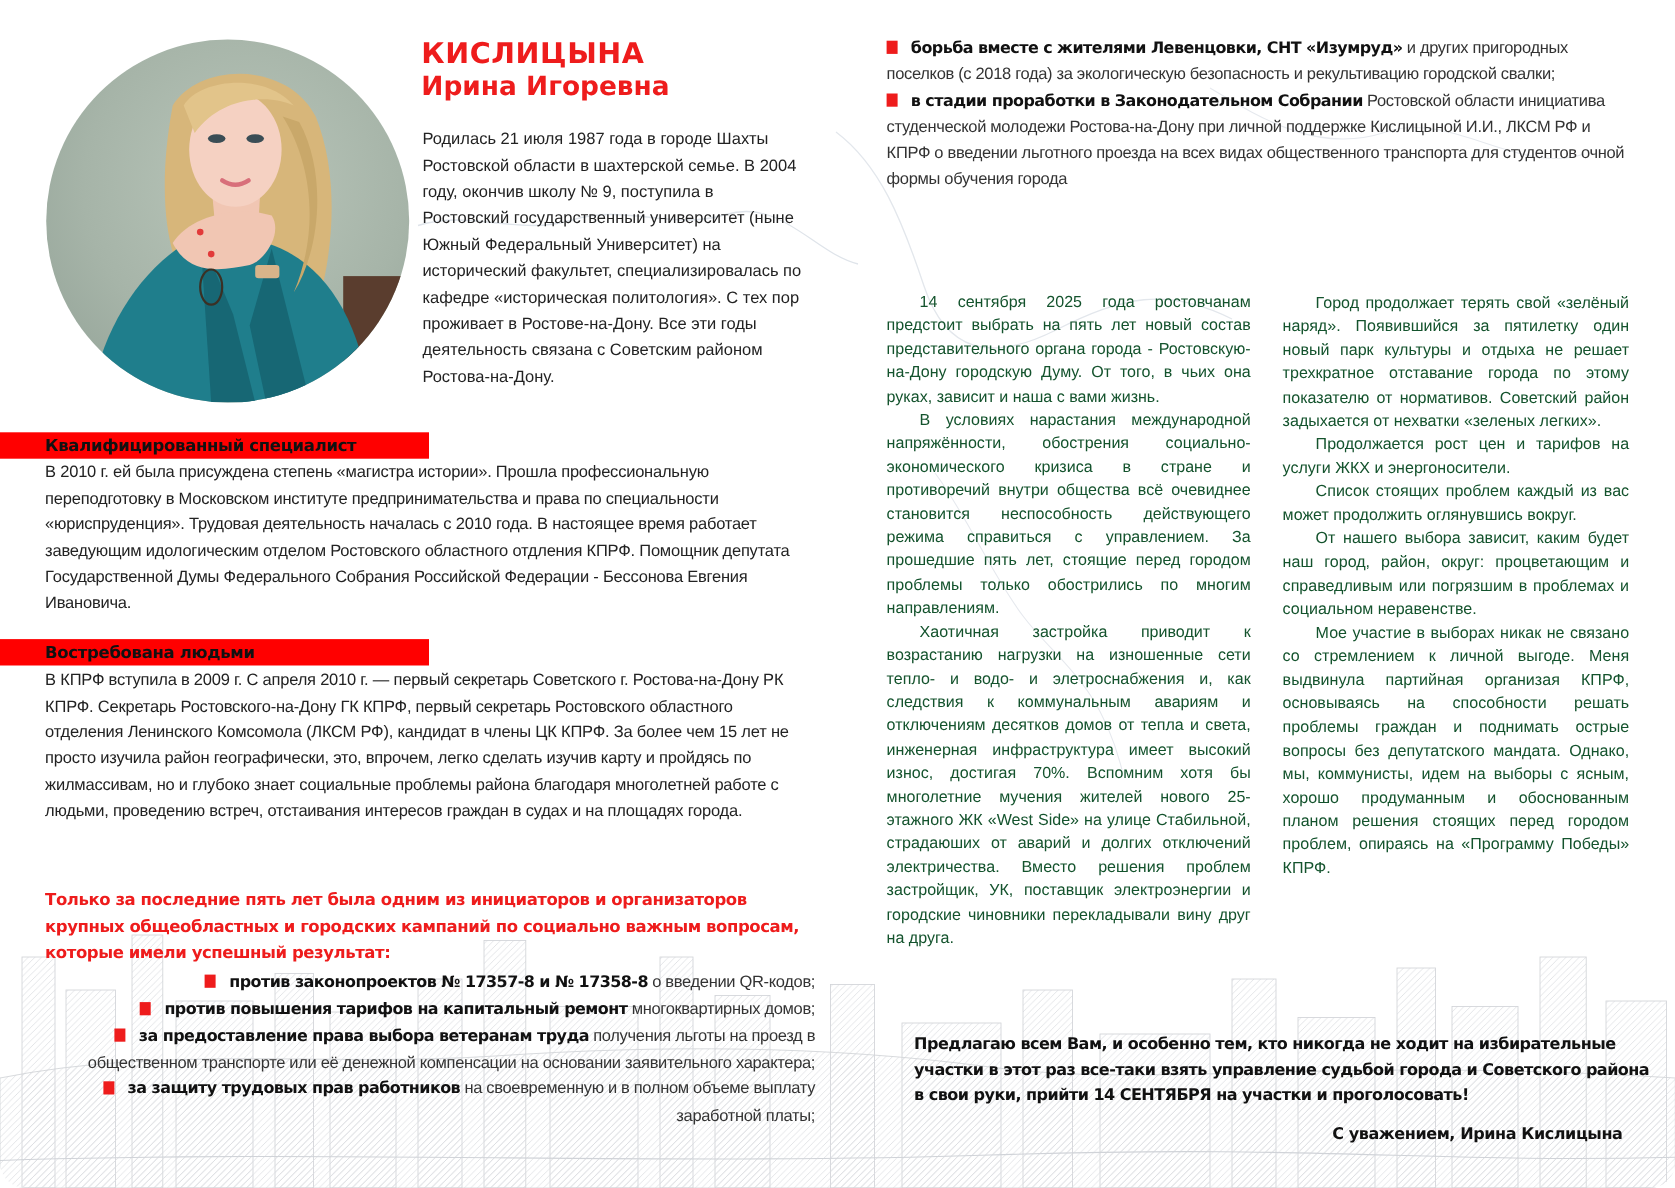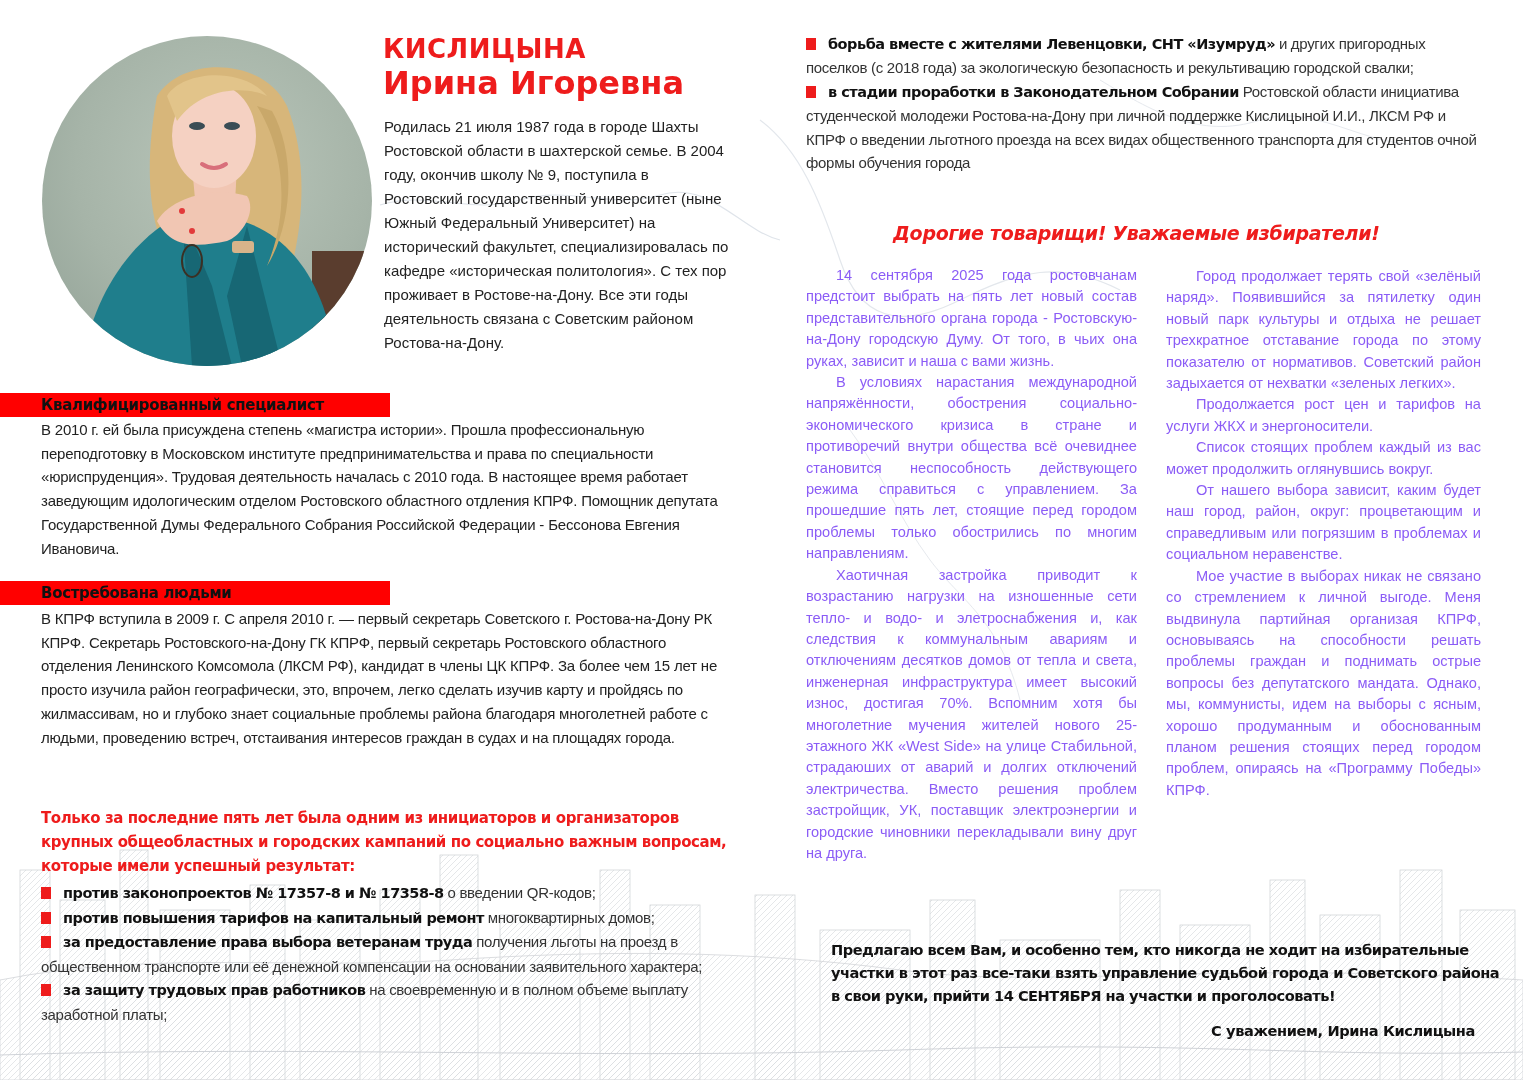--- a/index.html
+++ b/index.html
@@ -1,54 +1,54 @@
 <!DOCTYPE html>
 <html><head>
 <meta charset="utf-8">
 <style>
   * { box-sizing: border-box; margin: 0; padding: 0; }
   html, body { width: 1523px; height: 1080px; overflow: hidden; background: #ffffff; }
   body { position: relative; font-family: "Liberation Sans", sans-serif; color: #1c1c1c; }
 
-  .page { position: absolute; left: 0; top: 0; width: 1523px; height: 1080px; background: #fff; overflow: hidden; }
+  .page { position: absolute; left: 0; top: 0; width: 1523px; height: 1080px; background: #fff; overflow: hidden; border-radius: 23px; }
 
   
   .skyline { position: absolute; left: 0; right: 0; bottom: 0; height: 250px; pointer-events: none; }
   .skyline svg { width: 100%; height: 100%; display: block; }
 
   
   .maplines { position: absolute; left: 0; top: 0; width: 1523px; height: 1080px; pointer-events: none; }
 
   
   .portrait { position: absolute; left: 42px; top: 36px; width: 330px; height: 330px; border-radius: 50%; overflow: hidden;
     background: radial-gradient(circle at 55% 40%, #b9c6ba 0%, #a6b4a8 55%, #8f9f94 100%); }
   .portrait svg { width: 100%; height: 100%; display: block; }
 
   .name1 { position: absolute; left: 383px; top: 34px; font-size: 26px; font-weight: 900; color: #ee1c1c; letter-spacing: 0.5px; font-family: "DejaVu Sans", sans-serif; }
-  .name2 { position: absolute; left: 383px; top: 64px; font-size: 32px; font-weight: 900; color: #ee1c1c; font-family: "DejaVu Sans", sans-serif; }
+  .name2 { position: absolute; left: 383px; top: 64px; font-size: 24px; font-weight: 900; color: #ee1c1c; font-family: "DejaVu Sans", sans-serif; }
 
   .bio { position: absolute; left: 384px; top: 115px; width: 345px; font-size: 15px; line-height: 24px; color: #222; }
 
   .section-bar { position: absolute; left: 0; width: 390px; height: 24px; background: #ff0000; }
   .section-title { position: absolute; left: 41px; font-size: 15px; font-weight: 900; color: #111; font-family: "DejaVu Sans", sans-serif; letter-spacing: -0.3px; }
   .para { position: absolute; left: 41px; width: 690px; font-size: 15px; line-height: 23.7px; color: #222; letter-spacing: -0.2px; }
 
   .red-lead { position: absolute; left: 41px; top: 790px; width: 700px; font-size: 15px; line-height: 24px; font-weight: 900; color: #ee1c1c; font-family: "DejaVu Sans", sans-serif; letter-spacing: -0.4px; margin-top: 16px; }
 
   .bullets { position: absolute; left: 41px; top: 881px; width: 700px; font-size: 15px; line-height: 23.5px; color: #333; letter-spacing: -0.3px; }
-  .bullets .bl { display: block; }
+  .bullets .bl { display: block; text-align: right; }
   .sq { display: inline-block; width: 10px; height: 12px; background: #ee1c1c; margin-right: 12px; vertical-align: -1px; }
   .bullets b, .rbul b { font-family: "DejaVu Sans", sans-serif; font-weight: 900; color: #111; letter-spacing: -0.5px; font-size: 14.5px; }
 
   .rbul { position: absolute; left: 806px; top: 32px; width: 680px; font-size: 15px; line-height: 23.4px; color: #333; letter-spacing: -0.3px; }
   .rbul .bl { display: block; }
 
   .greet { position: absolute; left: 893px; top: 222px; font-size: 19px; font-weight: 900; font-style: italic; color: #ee1c1c; font-family: "DejaVu Sans", sans-serif; letter-spacing: -0.3px; }
 
-  .col { position: absolute; font-size: 14.6px; line-height: 21.4px; color: #8b5cf6; text-align: justify; }
+  .col { position: absolute; font-size: 14.6px; line-height: 21.4px; color: #14532d; text-align: justify; }
   .col p { text-indent: 30px; }
   .col1 { left: 806px; top: 265px; width: 331px; }
   .col2 { left: 1166px; top: 266px; width: 315px; }
 
   .appeal { position: absolute; left: 831px; top: 914px; width: 680px; font-size: 14.6px; line-height: 23px; font-weight: 900; color: #111; font-family: "DejaVu Sans", sans-serif; letter-spacing: -0.5px; margin-top: 24px; }
   .sign { position: absolute; right: 48px; top: 1022px; font-size: 14.6px; font-weight: 900; color: #111; font-family: "DejaVu Sans", sans-serif; letter-spacing: -0.4px; margin-left: 21px; }
 </style>
 </head>
 <body>
 
@@ -147,21 +147,20 @@
     <span class="bl"><span class="sq"></span><b>против повышения тарифов на капитальный ремонт</b><span> многоквартирных домов;</span></span>
     <span class="bl"><span class="sq"></span><b>за предоставление права выбора ветеранам труда</b><span> получения льготы на проезд в общественном транспорте или её денежной компенсации на основании заявительного  характера;</span></span>
     <span class="bl"><span class="sq"></span><b>за защиту трудовых прав работников</b><span> на своевременную и в полном объеме выплату заработной платы;</span></span>
   </div>
 
   <div class="rbul">
     <span class="bl"><span class="sq"></span><b>борьба вместе с жителями Левенцовки, СНТ «Изумруд»</b><span> и других пригородных поселков (с 2018 года) за экологическую безопасность  и рекультивацию городской свалки;</span></span>
     <span class="bl"><span class="sq"></span><b>в стадии проработки в Законодательном Собрании</b><span> Ростовской области инициатива студенческой молодежи Ростова-на-Дону при личной поддержке Кислицыной И.И., ЛКСМ РФ и КПРФ о введении льготного проезда на всех видах общественного транспорта для студентов очной формы обучения города</span></span>
   </div>
 
-  <div class="greet">Дорогие товарищи! Уважаемые избиратели!</div>
 
   <div class="col col1">
     <p>14 сентября 2025 года ростовчанам предстоит выбрать на пять лет новый состав представительного органа города - Ростовскую-на-Дону городскую Думу. От того, в чьих она руках, зависит и наша с вами жизнь.</p>
     <p>В условиях нарастания международной напряжённости, обострения социально-экономического кризиса  в стране и противоречий внутри общества всё очевиднее становится неспособность действующего режима справиться с управлением. За прошедшие пять лет, стоящие перед городом проблемы только обострились по многим направлениям.</p>
     <p>Хаотичная застройка приводит к возрастанию нагрузки на изношенные сети тепло- и водо- и элетроснабжения и, как следствия к коммунальным авариям и отключениям десятков домов от тепла и света, инженерная инфраструктура имеет высокий износ, достигая 70%. Вспомним хотя бы многолетние мучения жителей нового 25-этажного ЖК «West Side» на улице Стабильной, страдаюших от аварий и долгих отключений электричества. Вместо решения проблем застройщик, УК, поставщик электроэнергии и городские чиновники перекладывали вину друг на друга.</p>
   </div>
 
   <div class="col col2">
     <p>Город продолжает терять свой «зелёный наряд». Появившийся за пятилетку один новый парк культуры и отдыха не решает трехкратное отставание города по этому показателю от нормативов. Советский район задыхается от нехватки «зеленых легких».</p>
     <p>Продолжается рост цен и тарифов на услуги ЖКХ и энергоносители.</p>

